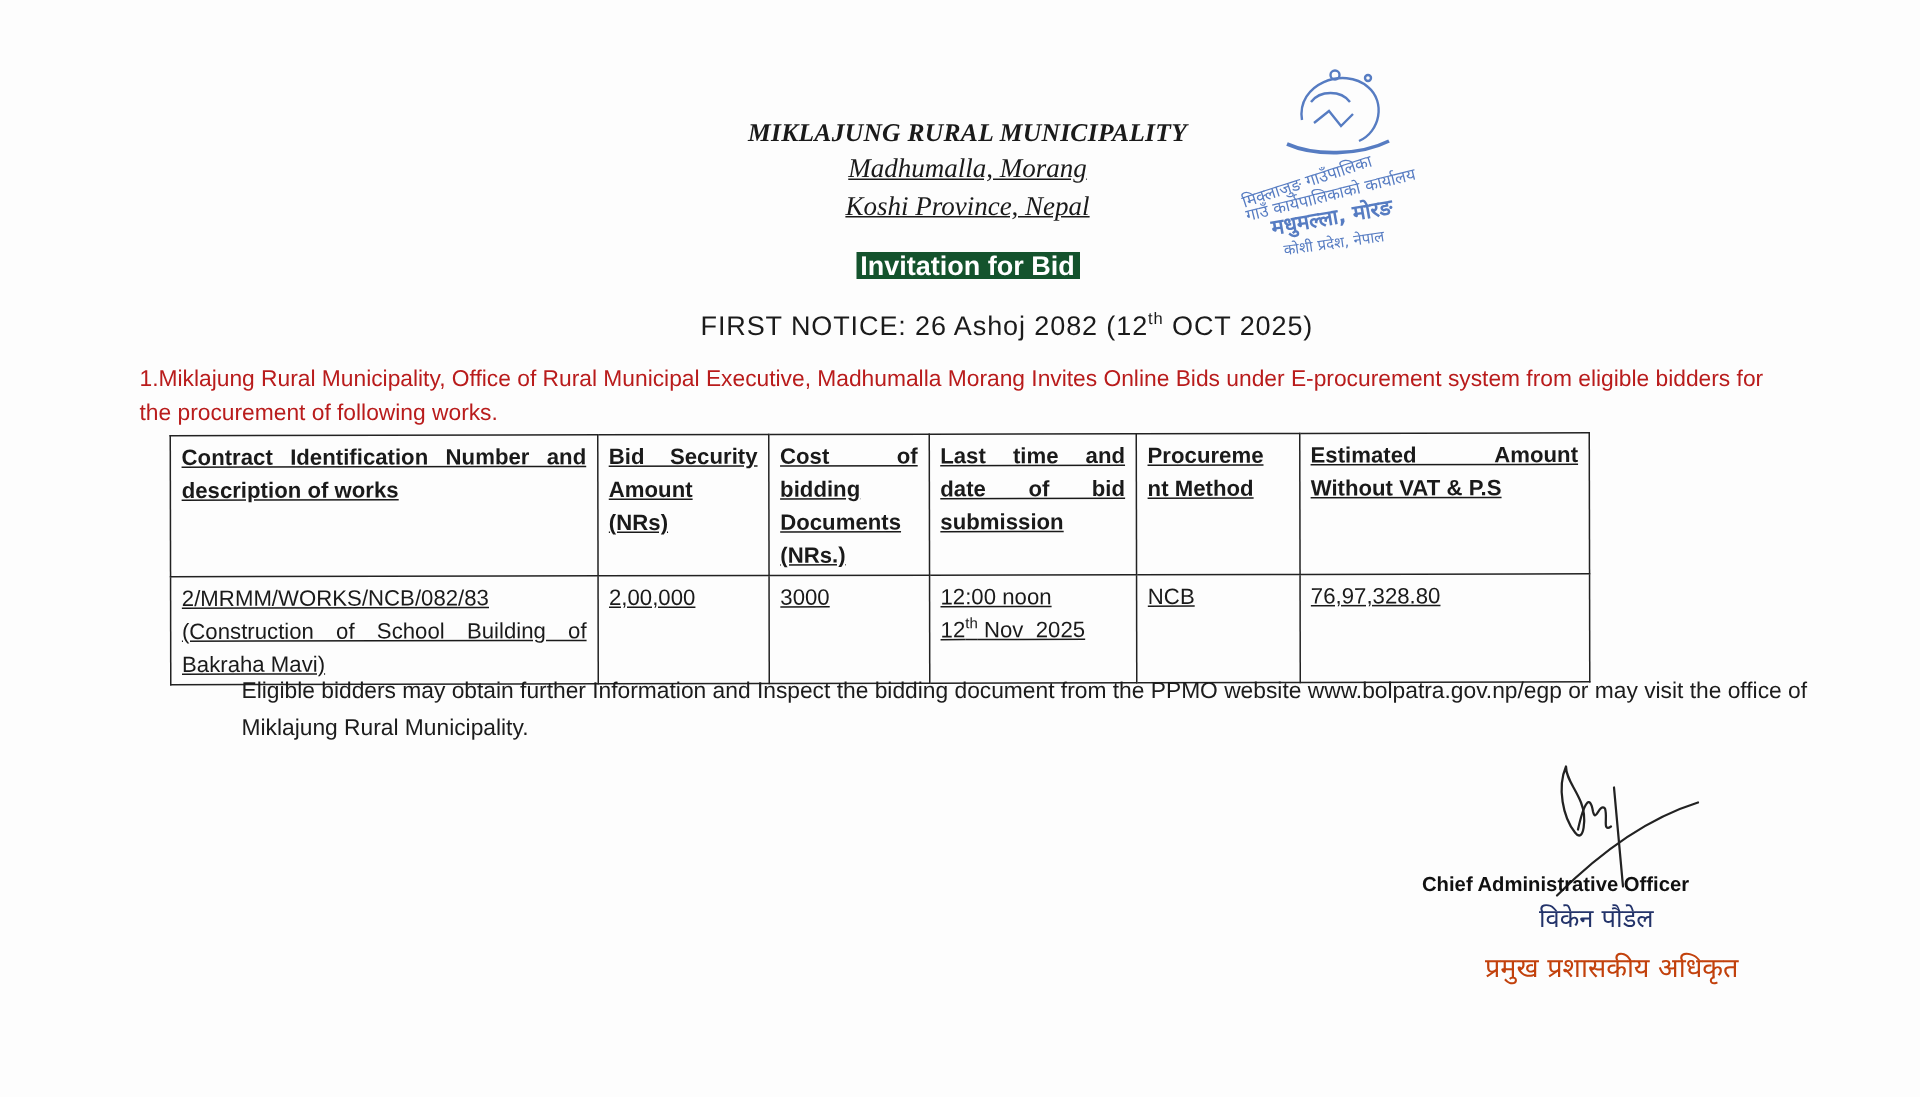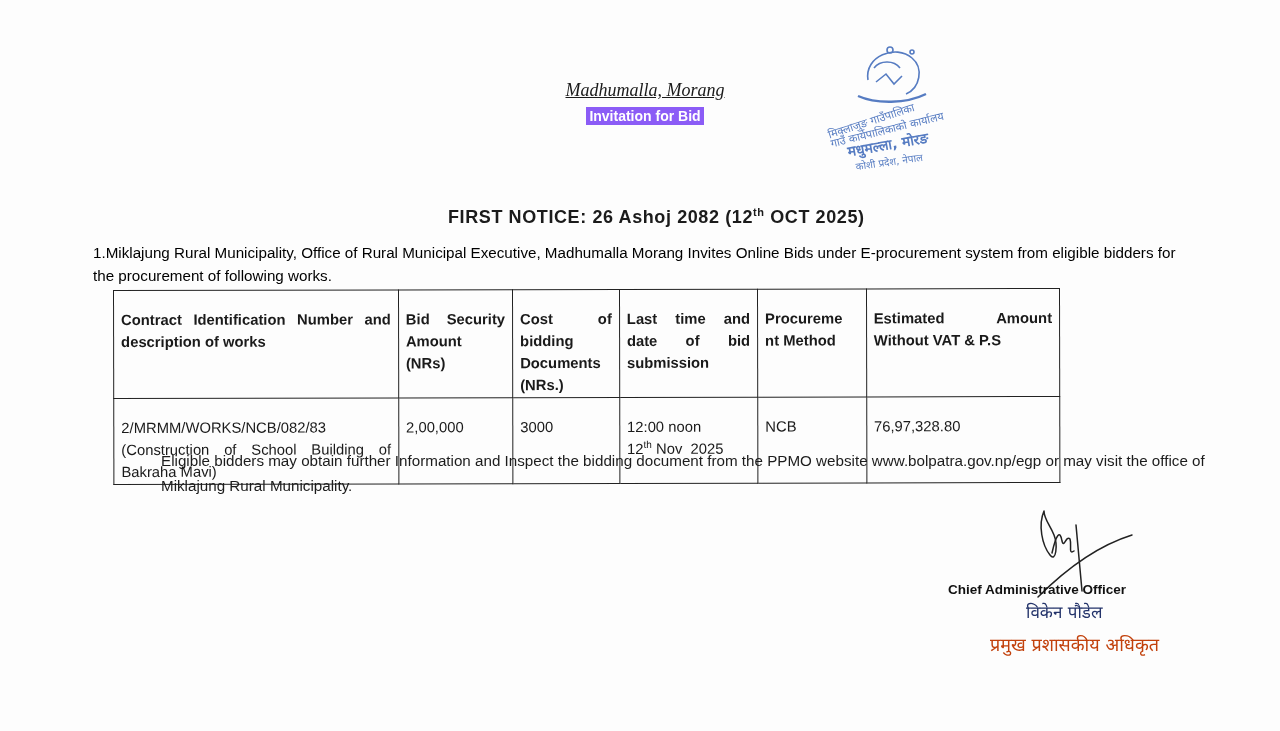--- a/index.html
+++ b/index.html
@@ -30,36 +30,36 @@
       line-height: 22px;
       letter-spacing: 0.2px;
     }
     .hdr-line3, .hdr-line4 {
       font-size: 18px;
       line-height: 25px;
       text-decoration: underline;
     }
     .invite-badge {
       display: inline-block;
-      background: #8b5cf6;
+      background: #14532d;
       color: #fff;
       font-family: "Liberation Sans", sans-serif;
       font-style: normal;
       font-weight: bold;
-      font-size: 14px;
+      font-size: 18px;
       line-height: 18px;
       padding: 0 3px;
-      margin-top: 4px;
+      margin-top: 18px;
     }
     .notice {
       position: absolute;
-      left: 448px;
+      left: 467px;
       top: 207px;
       font-size: 18px;
-      font-weight: bold;
+      font-weight: normal;
       letter-spacing: 0.6px;
       color: #1b1b1b;
       text-align: right;
     }
     .notice sup {
       font-size: 11px;
       vertical-align: 7px;
       line-height: 0;
     }
     .seal {
@@ -70,40 +70,41 @@
       height: 140px;
     }
     .para1 {
       position: absolute;
       left: 93px;
       top: 241px;
       width: 1100px;
       font-family: "Liberation Sans", sans-serif;
       font-size: 15.2px;
       line-height: 23px;
-      color: #000000;
+      color: #b91c1c;
     }
     table.bids {
       position: absolute;
       left: 113px;
       top: 290px;
       width: 947px;
       border-collapse: collapse;
       font-family: "Liberation Sans", sans-serif;
       font-size: 14.8px;
       color: #1a1a1a;
       transform: rotate(-0.12deg);
       transform-origin: left top;
     }
     table.bids th, table.bids td {
       border: 1.6px solid #222;
       vertical-align: top;
-      padding: 18px 7px 1px 7px;
+      padding: 4px 7px 1px 7px;
       line-height: 22px;
       text-align: left;
+      text-decoration: underline;
     }
     table.bids th {
       font-weight: bold;
       text-align: justify;
       text-align-last: left;
       height: 83px;
     }
     table.bids td {
       height: 62px;
     }
@@ -158,21 +159,23 @@
       top: 632px;
       font-size: 18px;
       color: #c2410c;
       font-family: "DejaVu Sans", sans-serif;
     }
   </style>
 </head>
 <body>
 
 <div class="header-block">
+  <div class="hdr-line1">MIKLAJUNG RURAL MUNICIPALITY</div>
   <div class="hdr-line3">Madhumalla, Morang</div>
+  <div class="hdr-line4">Koshi Province, Nepal</div>
   <div><span class="invite-badge">Invitation for Bid</span></div>
 </div>
 
 <svg class="seal" viewBox="0 0 150 140">
   <g fill="none" stroke="#3a66b8" stroke-width="1.6" opacity="0.85">
     <path d="M52 42 C 48 18, 80 6, 96 20 C 108 30, 104 50, 90 56"></path>
     <path d="M58 30 C 64 22, 78 22, 84 30"></path>
     <path d="M60 44 L 70 36 L 78 46 L 86 38"></path>
     <path d="M42 58 C 60 66, 90 66, 110 56" stroke-width="2.4"></path>
     <circle cx="74" cy="12" r="3"></circle>

